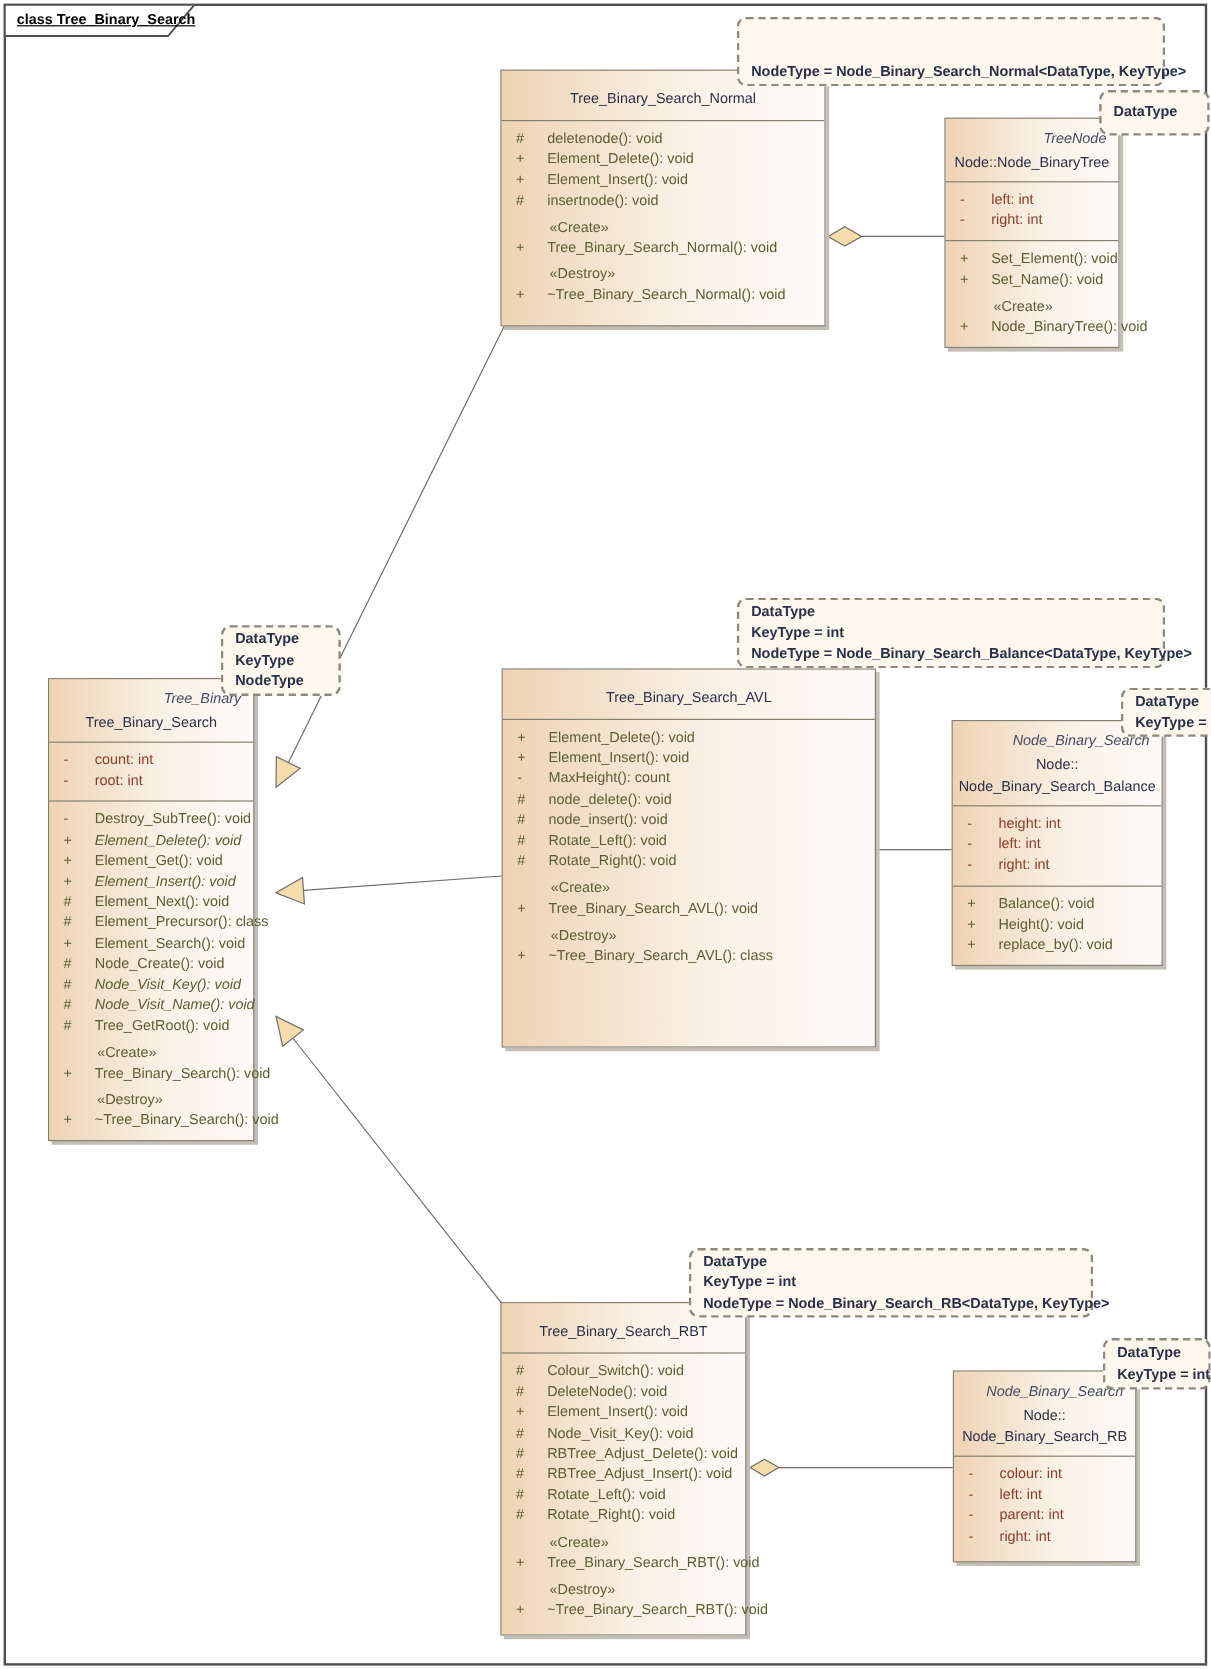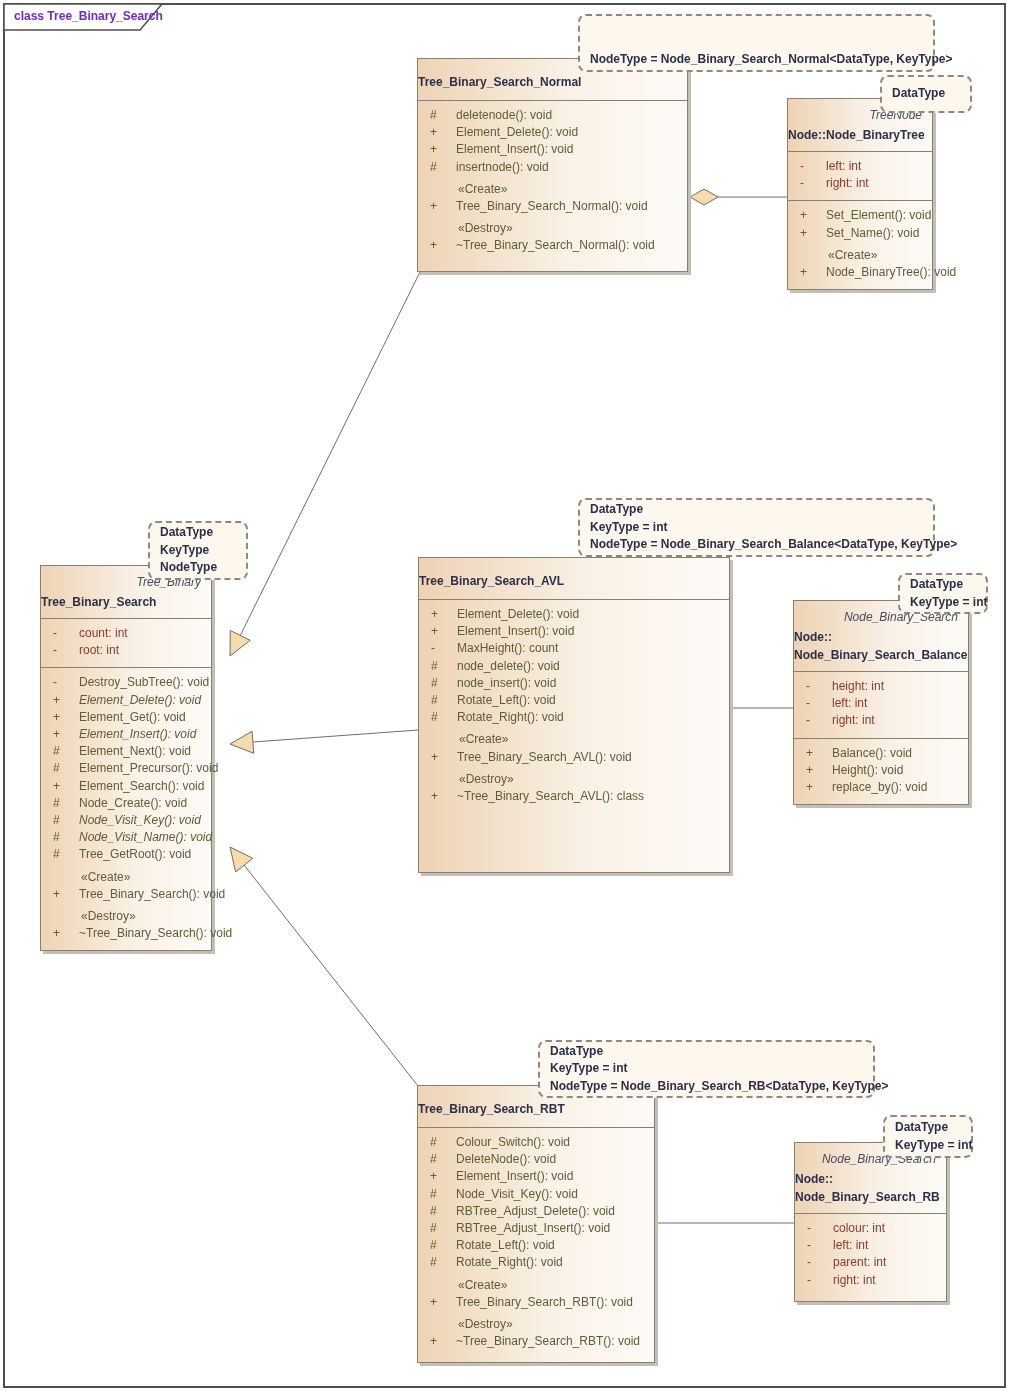--- a/index.html
+++ b/index.html
@@ -1,39 +1,39 @@
 <!DOCTYPE html>
 <html style="--name: #2a3048; --attr: #8a3b2b; --op: #5c5e33; --pkg: #454b61; --note: #28304a;"><head>
 <meta charset="utf-8">
 <style>
   html,body{margin:0;padding:0;background:#fff;}
   #canvas{position:relative;width:1009px;height:1391px;background:#fff;
           font-family:"Liberation Sans",sans-serif;overflow:hidden;}
   #frame{position:absolute;left:3px;top:3px;right:3px;bottom:3px;border:2px solid #4f4f4f;}
   #connectors{position:absolute;left:0;top:0;width:1009px;height:1391px;}
-  #tab-label{position:absolute;left:14px;top:9px;font-size:12px;font-weight:bold;color:#6d28d9;}
+  #tab-label{position:absolute;left:14px;top:9px;font-size:12px;font-weight:bold;color:#000000;text-decoration:underline;}
 
   .uml-class{position:absolute;border:1px solid #87806f;
      background:linear-gradient(to right,#eed3b4 0%,#f9f1e6 55%,#fdfbf7 100%);
      box-shadow:3px 3px 0 #c3bfb7;font-size:12px;box-sizing:border-box;}
   .hdr{padding:6px 0 7px 0;}
   .pkg{font-style:italic;color:var(--pkg);text-align:right;padding:3px 10px 1px 0;font-size:12px;}
-  .cname{font-weight:bold;color:var(--name);line-height:18px;padding-top:3px;}
+  .cname{font-weight:normal;color:var(--name);text-align:center;line-height:18px;padding-top:3px;}
   .hdr.nopkg .cname{padding-top:8px;padding-bottom:2px;}
   .comp{border-top:1px solid #87806f;padding:6px 0 8px 0;}
   .m{line-height:17.2px;white-space:nowrap;}
   .m .vis{display:inline-block;width:26px;padding-left:12px;}
   .m .txt.it{font-style:italic;}
   .attrs .m{color:var(--attr);}
   .ops .m{color:var(--op);}
   .grp{color:var(--op);padding-left:40px;margin-top:5px;line-height:17.2px;}
 
   .tpl-note{position:absolute;border:2px dashed #8f897d;border-radius:8px;background:#fdf7ee;
      box-sizing:border-box;display:flex;flex-direction:column;justify-content:center;
-     padding:3px 10px;font-size:12px;font-weight:bold;color:var(--note);line-height:17.5px;}
+     padding:3px 10px;font-size:12px;font-weight:bold;color:var(--note);line-height:17.5px;margin-left:36px;}
   .tpl-note.bottom{justify-content:flex-end;padding-bottom:2px;}
   .tpl-note div{white-space:nowrap;}
 </style>
 </head>
 <body>
 
 <div id="canvas">
   <div id="frame"></div>
 
   <svg id="connectors" viewBox="0 0 1009 1391" xmlns="http://www.w3.org/2000/svg">
@@ -118,21 +118,21 @@
       <div class="comp attrs">
         <div class="m"><span class="vis">-</span><span class="txt">count: int</span></div>
         <div class="m"><span class="vis">-</span><span class="txt">root: int</span></div>
       </div>
       <div class="comp ops">
         <div class="m"><span class="vis">-</span><span class="txt">Destroy_SubTree(): void</span></div>
         <div class="m"><span class="vis">+</span><span class="txt it">Element_Delete(): void</span></div>
         <div class="m"><span class="vis">+</span><span class="txt">Element_Get(): void</span></div>
         <div class="m"><span class="vis">+</span><span class="txt it">Element_Insert(): void</span></div>
         <div class="m"><span class="vis">#</span><span class="txt">Element_Next(): void</span></div>
-        <div class="m"><span class="vis">#</span><span class="txt">Element_Precursor(): void</span></div>
+        <div class="m"><span class="vis">#</span><span class="txt">Element_Precursor(): class</span></div>
         <div class="m"><span class="vis">+</span><span class="txt">Element_Search(): void</span></div>
         <div class="m"><span class="vis">#</span><span class="txt">Node_Create(): void</span></div>
         <div class="m"><span class="vis">#</span><span class="txt it">Node_Visit_Key(): void</span></div>
         <div class="m"><span class="vis">#</span><span class="txt it">Node_Visit_Name(): void</span></div>
         <div class="m"><span class="vis">#</span><span class="txt">Tree_GetRoot(): void</span></div>
         <div class="grp">«Create»</div>
         <div class="m"><span class="vis">+</span><span class="txt">Tree_Binary_Search(): void</span></div>
         <div class="grp">«Destroy»</div>
         <div class="m"><span class="vis">+</span><span class="txt">~Tree_Binary_Search(): void</span></div>
       </div>
@@ -169,21 +169,21 @@
         <div class="m"><span class="vis">-</span><span class="txt">height: int</span></div>
         <div class="m"><span class="vis">-</span><span class="txt">left: int</span></div>
         <div class="m"><span class="vis">-</span><span class="txt">right: int</span></div>
       </div>
       <div class="comp ops">
         <div class="m"><span class="vis">+</span><span class="txt">Balance(): void</span></div>
         <div class="m"><span class="vis">+</span><span class="txt">Height(): void</span></div>
         <div class="m"><span class="vis">+</span><span class="txt">replace_by(): void</span></div>
       </div>
     </div>
-  <div class="uml-class" style="left:417px;top:1085px;width:238px;min-height:278px;">
+  <div class="uml-class" style="left:417px;top:1085px;width:205px;min-height:278px;">
       <div class="hdr nopkg">
         <div class="cname">
           <div>Tree_Binary_Search_RBT</div>
         </div>
       </div>
       <div class="comp ops">
         <div class="m"><span class="vis">#</span><span class="txt">Colour_Switch(): void</span></div>
         <div class="m"><span class="vis">#</span><span class="txt">DeleteNode(): void</span></div>
         <div class="m"><span class="vis">+</span><span class="txt">Element_Insert(): void</span></div>
         <div class="m"><span class="vis">#</span><span class="txt">Node_Visit_Key(): void</span></div>

